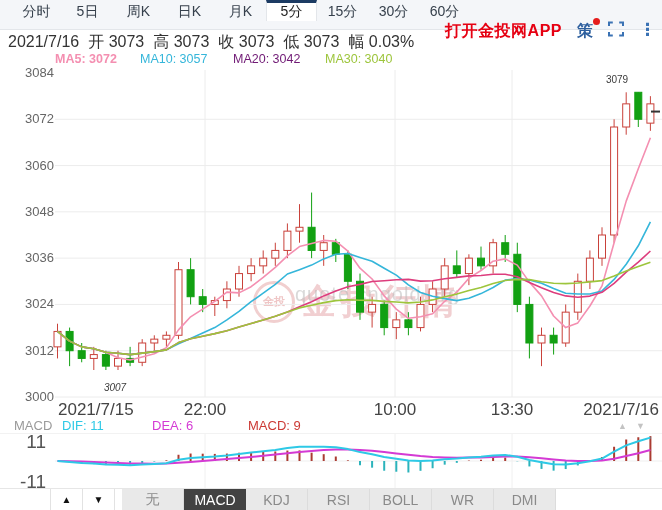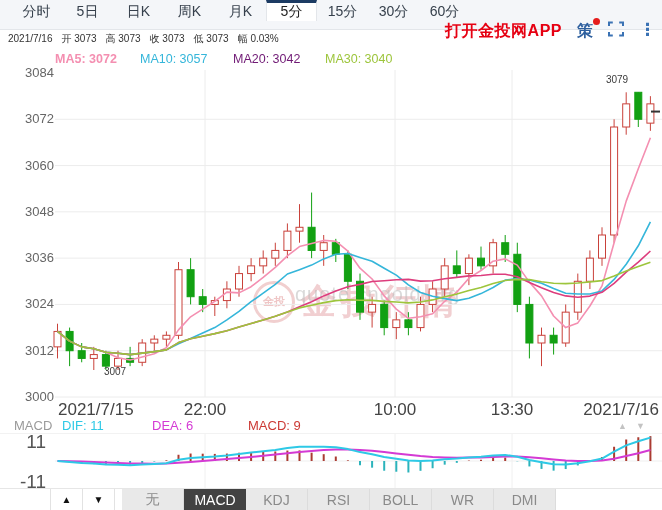--- a/index.html
+++ b/index.html
@@ -14,21 +14,21 @@
   .ttab.active{background:#fff;border-top:3px solid #1c3b63;border-left:1px solid #e3e6ea;
                border-right:1px solid #e3e6ea;color:#222;}
   .topbar-right{margin-left:auto;display:flex;gap:15px;padding-right:6px;}
   .app-link{color:#e60012;font-weight:bold;font-size:16px;text-decoration:none;letter-spacing:.5px;}
   .strategy{position:relative;color:#2d5f9e;font-weight:bold;font-size:16px;cursor:pointer;}
   .strategy .dot{position:absolute;top:-3px;right:-7px;width:7px;height:7px;border-radius:50%;
                  background:#e51c1c;}
   .fs-icon{width:16px;height:16px;display:inline-block;cursor:pointer;}
   .kebab{color:#3a72b4;font-size:17px;font-weight:bold;cursor:pointer;line-height:1;}
   
-  .infobar{position:absolute;top:32px;left:8px;font-size:10px;color:#333;white-space:nowrap;}
+  .infobar{position:absolute;top:32px;left:8px;font-size:16px;color:#333;white-space:nowrap;}
   .infobar span{margin-right:9px;}
   #ma-row{position:absolute;top:52px;left:0;width:662px;height:15px;font-size:12.5px;}
   #ma-row span{position:absolute;top:0;white-space:nowrap;}
   
   #watermark{position:absolute;left:253px;top:238px;z-index:1;display:flex;align-items:center;margin-top:40px;}
   #wm-circle{width:36px;height:36px;border:3px solid rgba(228,160,160,.5);border-radius:50%;
              color:rgba(228,160,160,.6);font-size:11px;font-weight:bold;display:flex;
              align-items:center;justify-content:center;}
   #wm-title{font-size:35px;font-weight:bold;color:rgba(230,168,172,.55);letter-spacing:5px;margin-left:6px;}
   #wm-sub{position:absolute;left:295px;top:283px;z-index:1;font-size:20px;
@@ -55,22 +55,22 @@
 </style>
 </head>
 <body>
 
 <div id="app">
 
   <div class="topbar">
     <div id="top-tabs">
         <div class="ttab">分时</div>
         <div class="ttab">5日</div>
+        <div class="ttab">周K</div>
         <div class="ttab">日K</div>
-        <div class="ttab">周K</div>
         <div class="ttab">月K</div>
         <div class="ttab active">5分</div>
         <div class="ttab">15分</div>
         <div class="ttab">30分</div>
         <div class="ttab">60分</div>
       </div>
     <div class="topbar-right">
       <a class="app-link">打开金投网APP</a>
       <span class="strategy">
         <span>策</span>
@@ -284,21 +284,21 @@
       <div class="ytick" style="top: 203.857px;">3048</div>
       <div class="ytick" style="top: 250.143px;">3036</div>
       <div class="ytick" style="top: 296.429px;">3024</div>
       <div class="ytick" style="top: 342.714px;">3012</div>
       <div class="ytick" style="top: 389px;">3000</div>
       <div class="xtick" style="left: 58px; transform: none;">2021/7/15</div>
       <div class="xtick" style="left: 205px; transform: translateX(-50%);">22:00</div>
       <div class="xtick" style="left: 395px; transform: translateX(-50%);">10:00</div>
       <div class="xtick" style="left: 512px; transform: translateX(-50%);">13:30</div>
       <div class="xtick" style="left: 659px; transform: translateX(-100%);">2021/7/16</div>
-      <div class="anno" style="left: 115px; top: 366px;">3007</div>
+      <div class="anno" style="left: 115px; top: 382px; font-style: italic;">3007</div>
       <div class="anno" style="left: 617px; top: 74px;">3079</div>
       <div class="mlabel" style="left: 14px; color: rgb(154, 154, 154);">MACD</div>
       <div class="mlabel" style="left: 62px; color: rgb(46, 201, 230);">DIF: 11</div>
       <div class="mlabel" style="left: 152px; color: rgb(212, 58, 212);">DEA: 6</div>
       <div class="mlabel" style="left: 248px; color: rgb(204, 58, 53);">MACD: 9</div>
       <div class="mytick" style="top: 431px;">11</div>
       <div class="mytick" style="top: 471px;">-11</div>
       <div class="macd-arrow" style="left: 618px; top: 421px;">▲</div>
       <div class="macd-arrow" style="left: 636px; top: 421px;">▼</div>
     </div>

